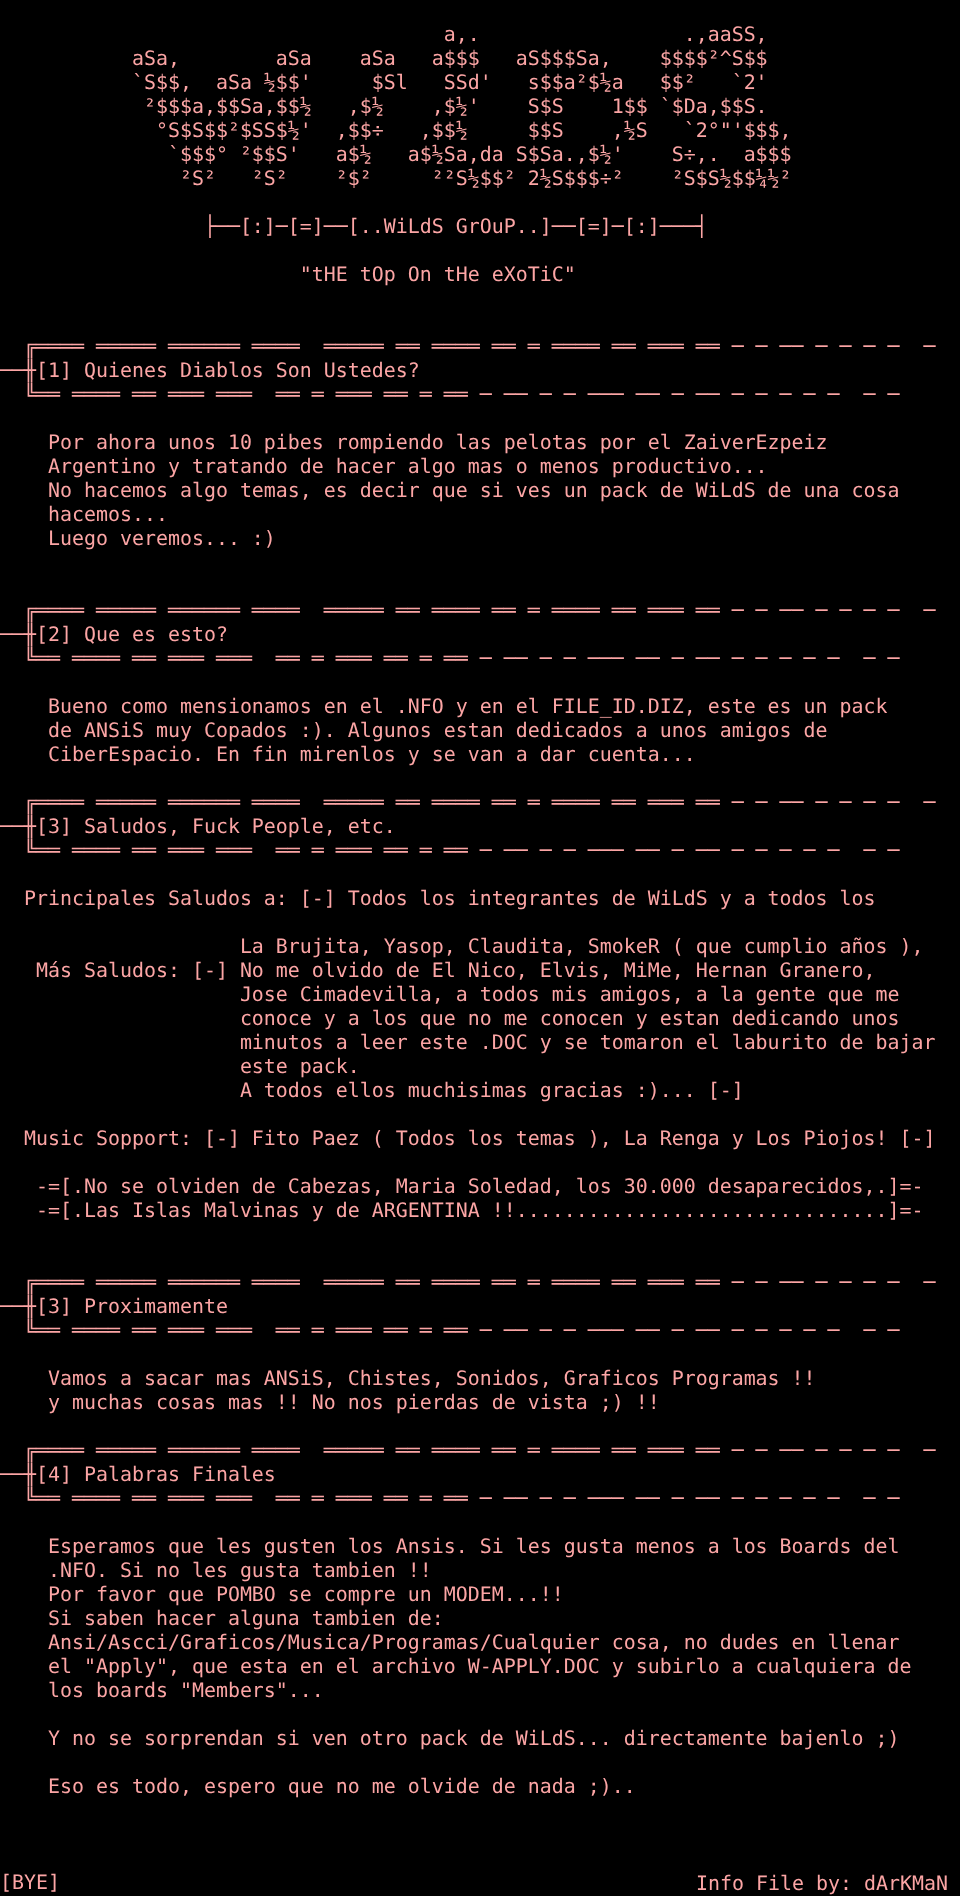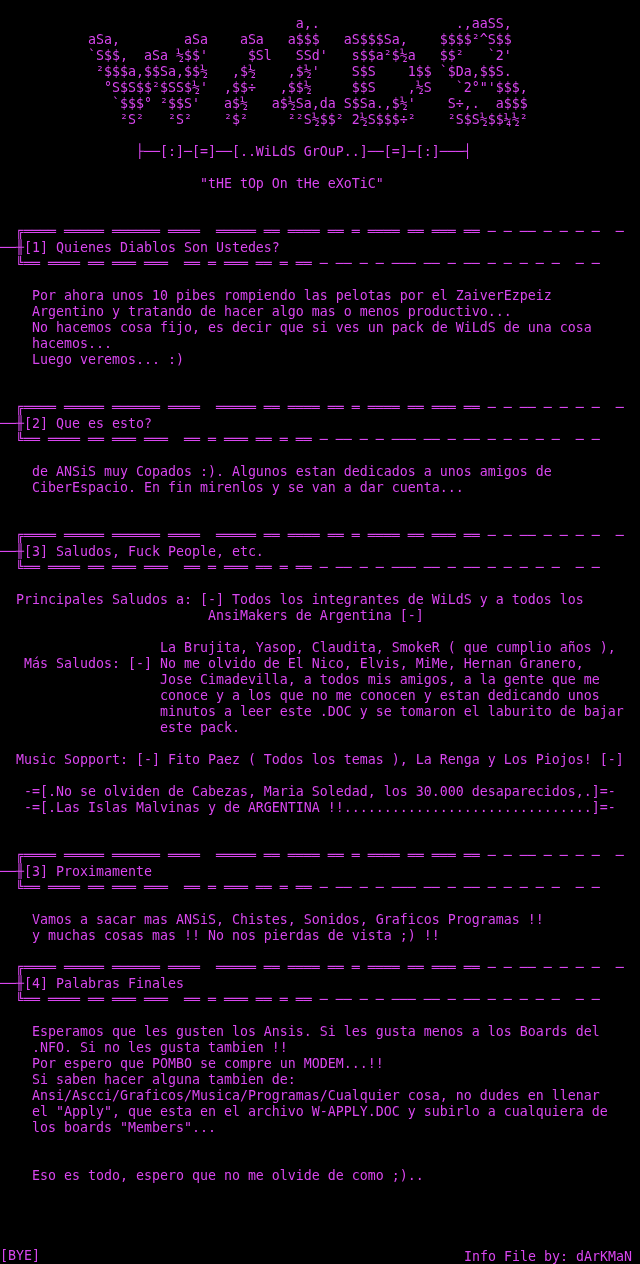--- a/index.html
+++ b/index.html
@@ -1,18 +1,18 @@
 <!DOCTYPE html>
 <html><head>
 <meta charset="utf-8">
 <style>
   html,body{margin:0;padding:0;background:#000;}
   .screen{
     position:relative;width:640px;height:1264px;overflow:hidden;
-    background:#000;color:#d946ef;
+    background:#000;color:#fca5a5;
     font-family:"DejaVu Sans Mono","Liberation Mono",monospace;
     font-size:13.29px;line-height:16px;
   }
   .block{position:absolute;left:0;margin:0;}
   .line{display:block;height:16px;white-space:pre;}
   .footer-right{position:absolute;left:464px;top:1px;white-space:pre;text-align:center;}
   .footer-left{position:absolute;left:0;top:0;white-space:pre;}
 </style>
 </head>
 <body>
@@ -39,52 +39,53 @@
 
   <div class="block" style="top:224px">
       <span class="line">  ╔════ ═════ ══════ ════  ═════ ══ ════ ══ ═ ════ ══ ═══ ══ ─ ─ ── ─ ─ ─ ─  ─</span>
       <span class="line">──╫[1] Quienes Diablos Son Ustedes?</span>
       <span class="line">  ╚══ ════ ══ ═══ ═══  ══ ═ ═══ ══ ═ ══ ─ ── ─ ─ ─── ── ─ ── ─ ─ ─ ─ ─  ─ ─</span>
     </div>
 
   <div class="block" style="top:288px">
       <span class="line">    Por ahora unos 10 pibes rompiendo las pelotas por el ZaiverEzpeiz</span>
       <span class="line">    Argentino y tratando de hacer algo mas o menos productivo...</span>
-      <span class="line">    No hacemos cosa fijo, es decir que si ves un pack de WiLdS de una cosa</span>
+      <span class="line">    No hacemos algo temas, es decir que si ves un pack de WiLdS de una cosa</span>
       <span class="line">    hacemos...</span>
       <span class="line">    Luego veremos... :)</span>
     </div>
 
   <div class="block" style="top:400px">
       <span class="line">  ╔════ ═════ ══════ ════  ═════ ══ ════ ══ ═ ════ ══ ═══ ══ ─ ─ ── ─ ─ ─ ─  ─</span>
       <span class="line">──╫[2] Que es esto?</span>
       <span class="line">  ╚══ ════ ══ ═══ ═══  ══ ═ ═══ ══ ═ ══ ─ ── ─ ─ ─── ── ─ ── ─ ─ ─ ─ ─  ─ ─</span>
     </div>
 
   <div class="block" style="top:464px">
+      <span class="line">    Bueno como mensionamos en el .NFO y en el FILE_ID.DIZ, este es un pack</span>
       <span class="line">    de ANSiS muy Copados :). Algunos estan dedicados a unos amigos de</span>
       <span class="line">    CiberEspacio. En fin mirenlos y se van a dar cuenta...</span>
     </div>
 
   <div class="block" style="top:528px">
       <span class="line">  ╔════ ═════ ══════ ════  ═════ ══ ════ ══ ═ ════ ══ ═══ ══ ─ ─ ── ─ ─ ─ ─  ─</span>
       <span class="line">──╫[3] Saludos, Fuck People, etc.</span>
       <span class="line">  ╚══ ════ ══ ═══ ═══  ══ ═ ═══ ══ ═ ══ ─ ── ─ ─ ─── ── ─ ── ─ ─ ─ ─ ─  ─ ─</span>
     </div>
 
   <div class="block" style="top:592px">
       <span class="line">  Principales Saludos a: [-] Todos los integrantes de WiLdS y a todos los</span>
-      <span class="line">                          AnsiMakers de Argentina [-]</span>
       <span class="line"></span>
       <span class="line">                    La Brujita, Yasop, Claudita, SmokeR ( que cumplio años ),</span>
       <span class="line">   Más Saludos: [-] No me olvido de El Nico, Elvis, MiMe, Hernan Granero,</span>
       <span class="line">                    Jose Cimadevilla, a todos mis amigos, a la gente que me</span>
       <span class="line">                    conoce y a los que no me conocen y estan dedicando unos</span>
       <span class="line">                    minutos a leer este .DOC y se tomaron el laburito de bajar</span>
       <span class="line">                    este pack.</span>
+      <span class="line">                    A todos ellos muchisimas gracias :)... [-]</span>
       <span class="line"></span>
       <span class="line">  Music Sopport: [-] Fito Paez ( Todos los temas ), La Renga y Los Piojos! [-]</span>
       <span class="line"></span>
       <span class="line">   -=[.No se olviden de Cabezas, Maria Soledad, los 30.000 desaparecidos,.]=-</span>
       <span class="line">   -=[.Las Islas Malvinas y de ARGENTINA !!...............................]=-</span>
     </div>
 
   <div class="block" style="top:848px">
       <span class="line">  ╔════ ═════ ══════ ════  ═════ ══ ════ ══ ═ ════ ══ ═══ ══ ─ ─ ── ─ ─ ─ ─  ─</span>
       <span class="line">──╫[3] Proximamente</span>
@@ -98,28 +99,29 @@
 
   <div class="block" style="top:960px">
       <span class="line">  ╔════ ═════ ══════ ════  ═════ ══ ════ ══ ═ ════ ══ ═══ ══ ─ ─ ── ─ ─ ─ ─  ─</span>
       <span class="line">──╫[4] Palabras Finales</span>
       <span class="line">  ╚══ ════ ══ ═══ ═══  ══ ═ ═══ ══ ═ ══ ─ ── ─ ─ ─── ── ─ ── ─ ─ ─ ─ ─  ─ ─</span>
     </div>
 
   <div class="block" style="top:1024px">
       <span class="line">    Esperamos que les gusten los Ansis. Si les gusta menos a los Boards del</span>
       <span class="line">    .NFO. Si no les gusta tambien !!</span>
-      <span class="line">    Por espero que POMBO se compre un MODEM...!!</span>
+      <span class="line">    Por favor que POMBO se compre un MODEM...!!</span>
       <span class="line">    Si saben hacer alguna tambien de:</span>
       <span class="line">    Ansi/Ascci/Graficos/Musica/Programas/Cualquier cosa, no dudes en llenar</span>
       <span class="line">    el "Apply", que esta en el archivo W-APPLY.DOC y subirlo a cualquiera de</span>
       <span class="line">    los boards "Members"...</span>
       <span class="line"></span>
+      <span class="line">    Y no se sorprendan si ven otro pack de WiLdS... directamente bajenlo ;)</span>
       <span class="line"></span>
-      <span class="line">    Eso es todo, espero que no me olvide de como ;)..</span>
+      <span class="line">    Eso es todo, espero que no me olvide de nada ;)..</span>
     </div>
 
   <div class="block" style="top:1248px;width:573px;height:16px">
       <span class="footer-left line">[BYE]</span>
       <span class="footer-right line">Info File by: dArKMaN</span>
     </div>
 
 </div>
 
 </body></html>

